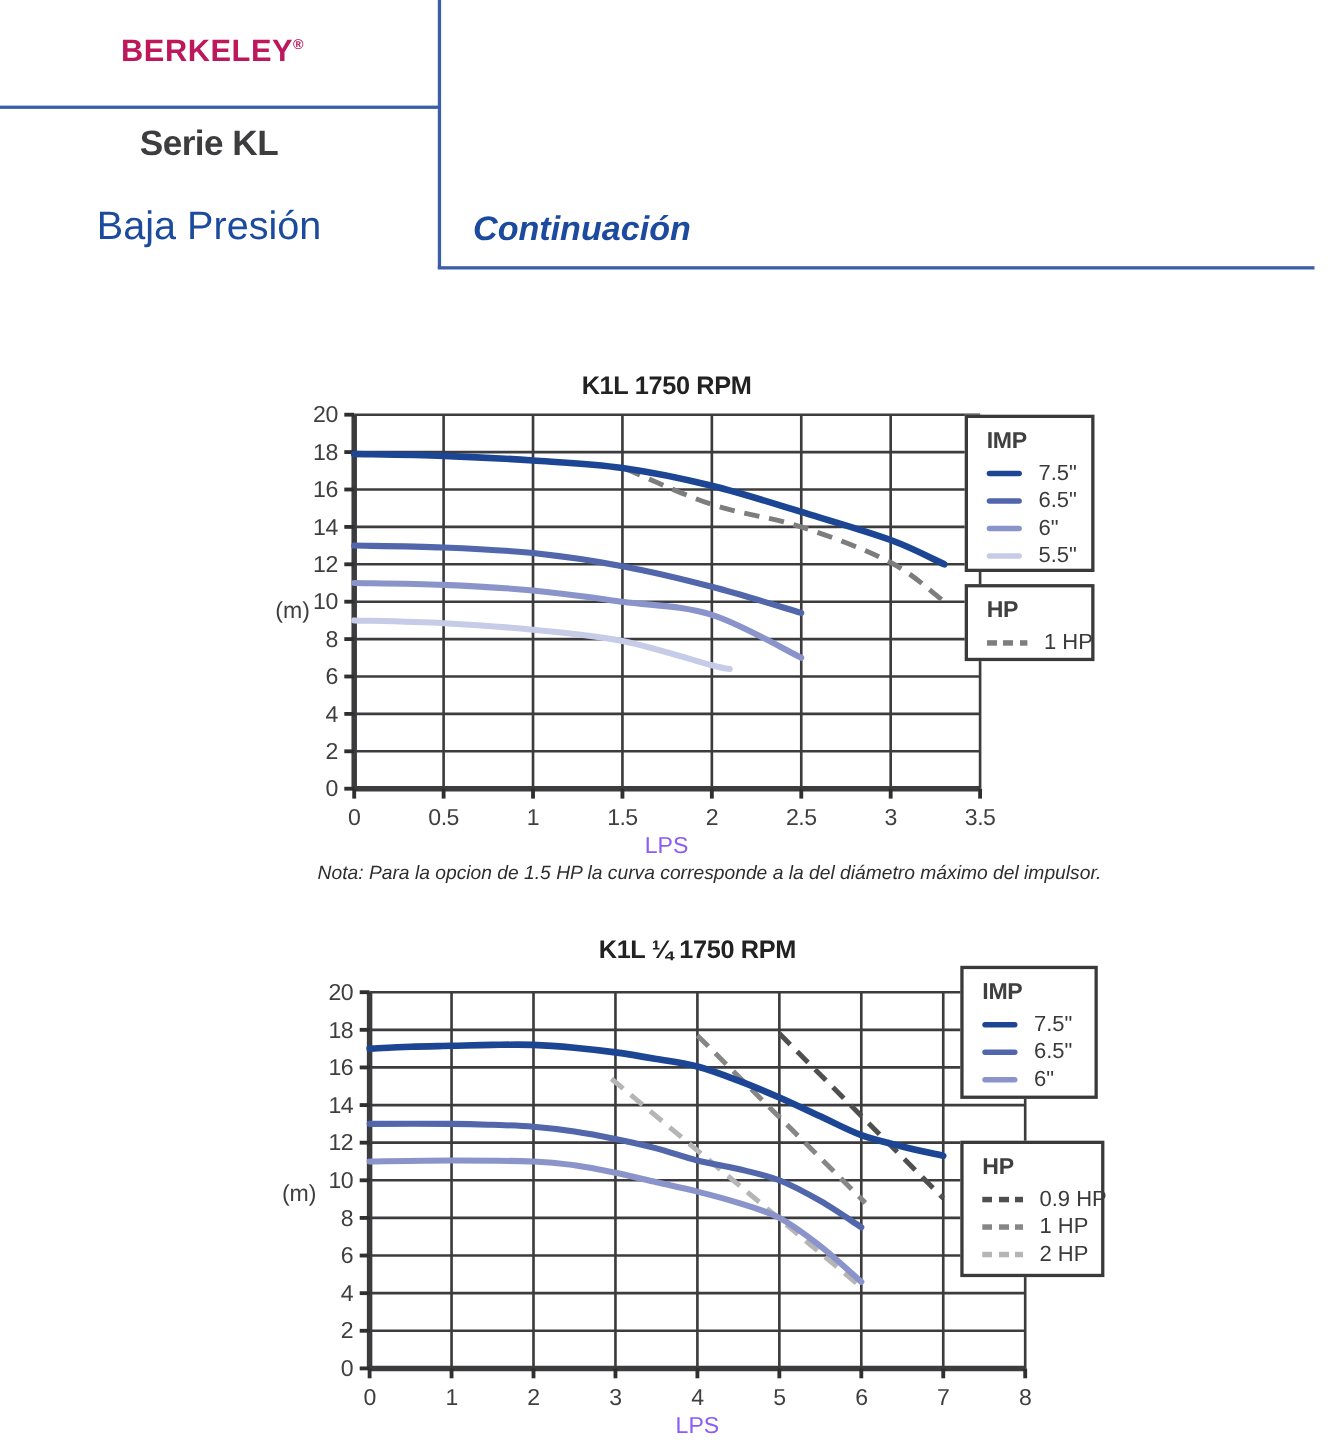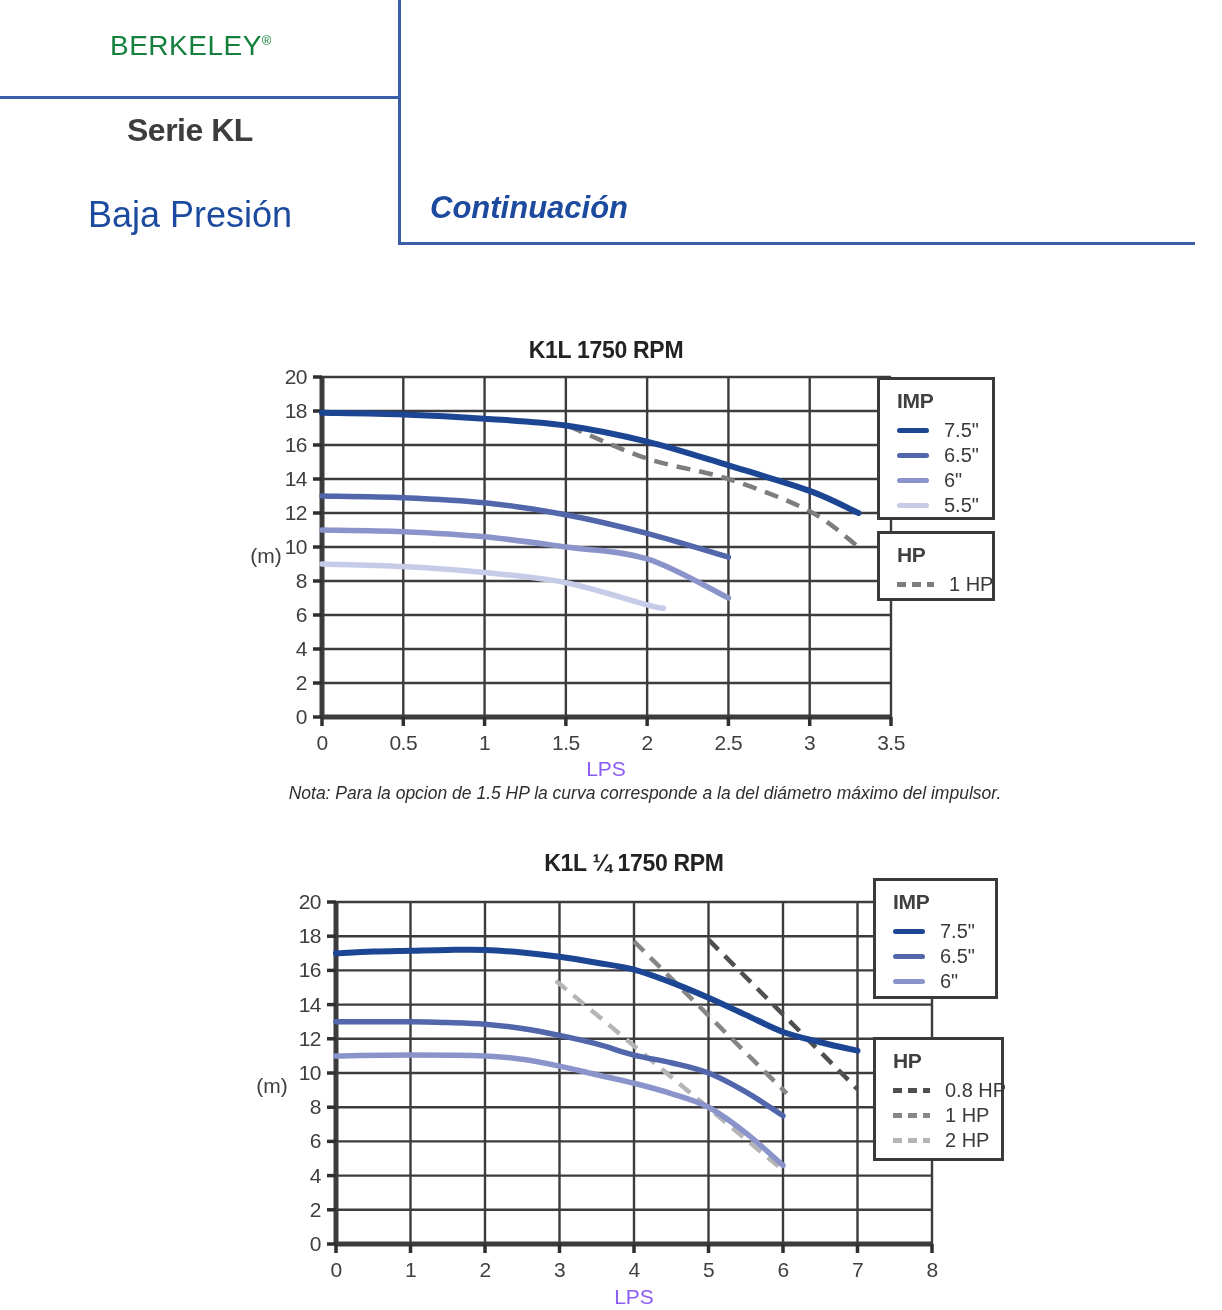--- a/index.html
+++ b/index.html
@@ -1,26 +1,26 @@
 <!DOCTYPE html>
 <html><head>
 <meta charset="utf-8">
 <style>
   html,body{margin:0;padding:0;background:#ffffff;}
   #page{position:relative;width:1222px;height:1310px;background:#fff;overflow:hidden;
         font-family:"Liberation Sans",sans-serif;}
   .abs{position:absolute;}
   
-  .brand{left:110px;top:30px;font-size:28px;font-weight:normal;color:#15803d;letter-spacing:.5px;}
+  .brand{left:110px;top:30px;font-size:28px;font-weight:bold;color:#be185d;letter-spacing:.5px;}
   .brand sup{font-size:13px;vertical-align:super;}
   .rule-h1{left:0;top:96px;width:399px;height:2.5px;background:#3c5ea9;}
   .rule-v{left:398px;top:0;width:2.5px;height:244px;background:#3c5ea9;}
   .rule-h2{left:398px;top:242px;width:797px;height:2.5px;background:#3c5ea9;}
   .series-title{left:127px;top:112px;font-size:32px;font-weight:bold;color:#3d3d3f;letter-spacing:-.5px;}
-  .subtitle{left:88px;top:184px;font-size:36px;font-weight:400;color:#1b4a9e;margin-top:10px;}
+  .subtitle{left:88px;top:184px;font-size:36px;font-weight:400;color:#1b4a9e;}
   .continuation{left:430px;top:190px;font-size:31px;font-weight:600;font-style:italic;color:#1b4a9e;}
   
   .chart-title{font-size:23px;font-weight:bold;color:#222;letter-spacing:-.3px;transform:translateX(-50%);white-space:nowrap;text-align:center;}
   .axis-unit{font-size:21px;color:#3f3f3f;}
   .xlabel{font-size:21px;color:#8b5cf6;transform:translateX(-50%);}
   .note{font-size:17.5px;font-style:italic;color:#2e2e2e;text-align:right;white-space:nowrap;transform:translateX(-50%);}
   
   .legend{background:#fff;border:3px solid #3a3a3a;box-sizing:border-box;padding:9px 6px 6px 17px;}
   .legend-title{font-size:21px;font-weight:bold;color:#404040;margin-bottom:5px;letter-spacing:-.3px;}
   .legend-row{display:flex;align-items:center;height:25px;}
@@ -221,21 +221,21 @@
       </div>
     <div class="legend-row">
         <span class="swatch" style="background: rgb(138, 148, 202);"></span>
         <span class="legend-label">6"</span>
       </div>
   </div>
   <div class="abs legend" style="left:873px;top:1037px;width:131px;height:124px">
     <div class="legend-title">HP</div>
     <div class="legend-row">
         <span class="swatch dash" style="background: repeating-linear-gradient(90deg, rgb(79, 79, 79) 0px, rgb(79, 79, 79) 9px, transparent 9px, transparent 15px);"></span>
-        <span class="legend-label">0.8 HP</span>
+        <span class="legend-label">0.9 HP</span>
       </div>
     <div class="legend-row">
         <span class="swatch dash" style="background: repeating-linear-gradient(90deg, rgb(134, 134, 134) 0px, rgb(134, 134, 134) 9px, transparent 9px, transparent 15px);"></span>
         <span class="legend-label">1 HP</span>
       </div>
     <div class="legend-row">
         <span class="swatch dash" style="background: repeating-linear-gradient(90deg, rgb(181, 181, 181) 0px, rgb(181, 181, 181) 9px, transparent 9px, transparent 15px);"></span>
         <span class="legend-label">2 HP</span>
       </div>
   </div>

